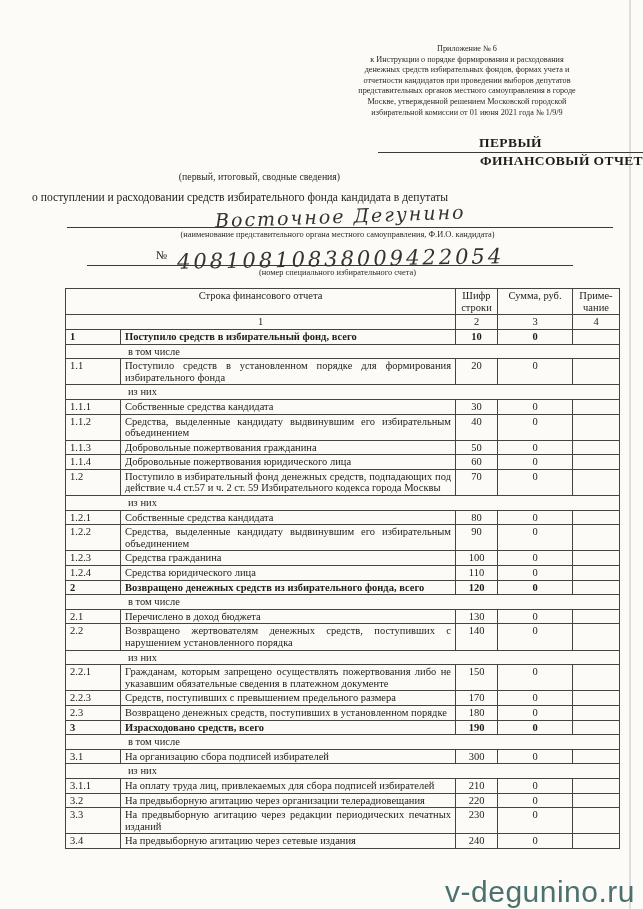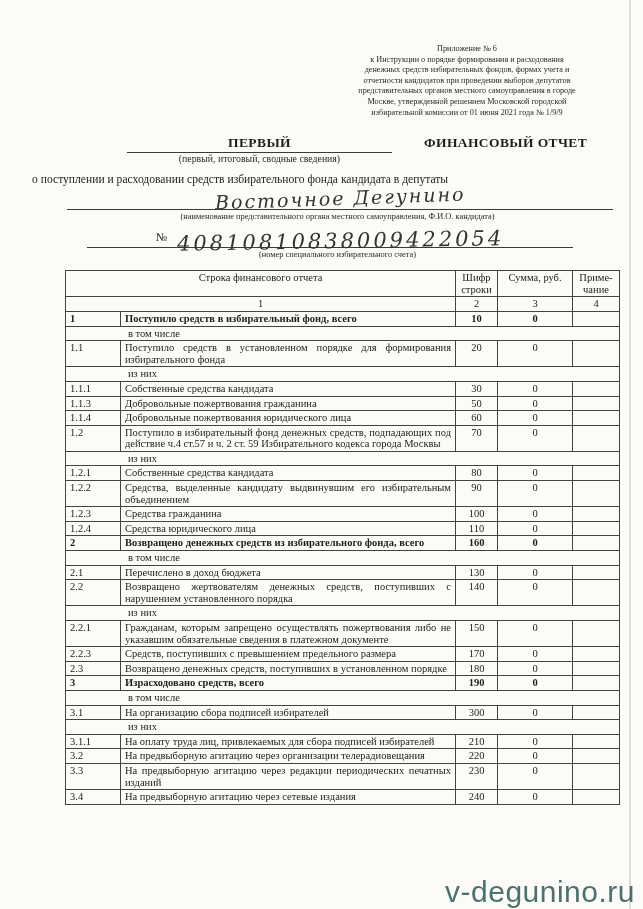--- a/index.html
+++ b/index.html
@@ -32,20 +32,21 @@
     text-align: center;
     font-size: 8.2px;
     line-height: 10.6px;
     color: #2a2925;
   }
 
   .title-row {
     display: flex;
     align-items: flex-end;
     margin: 17px 0 0 95px;
+    flex-direction: column;
   }
   .title-underline {
     width: 265px;
     border-bottom: 1.2px solid #3c3a36;
     text-align: center;
     font-weight: bold;
     font-size: 13.5px;
     letter-spacing: 0.4px;
     padding-bottom: 1px;
   }
@@ -235,20 +236,27 @@
           <td class="group-cell" colspan="5">из них</td>
         </tr>
         <tr>
           <td class="c-num">1.1.1</td>
           <td class="c-text">Собственные средства кандидата</td>
           <td class="c-code">30</td>
           <td class="c-amount">0</td>
           <td class="c-note"></td>
         </tr>
         <tr>
+          <td class="c-num">1.1.2</td>
+          <td class="c-text">Средства, выделенные кандидату выдвинувшим его избирательным объединением</td>
+          <td class="c-code">40</td>
+          <td class="c-amount">0</td>
+          <td class="c-note"></td>
+        </tr>
+        <tr>
           <td class="c-num">1.1.3</td>
           <td class="c-text">Добровольные пожертвования гражданина</td>
           <td class="c-code">50</td>
           <td class="c-amount">0</td>
           <td class="c-note"></td>
         </tr>
         <tr>
           <td class="c-num">1.1.4</td>
           <td class="c-text">Добровольные пожертвования юридического лица</td>
           <td class="c-code">60</td>
@@ -289,21 +297,21 @@
         <tr>
           <td class="c-num">1.2.4</td>
           <td class="c-text">Средства юридического лица</td>
           <td class="c-code">110</td>
           <td class="c-amount">0</td>
           <td class="c-note"></td>
         </tr>
         <tr class="section-row">
           <td class="c-num">2</td>
           <td class="c-text">Возвращено денежных средств из избирательного фонда, всего</td>
-          <td class="c-code">160</td>
+          <td class="c-code">120</td>
           <td class="c-amount">0</td>
           <td class="c-note"></td>
         </tr>
         <tr>
           <td class="group-cell" colspan="5">в том числе</td>
         </tr>
         <tr>
           <td class="c-num">2.1</td>
           <td class="c-text">Перечислено в доход бюджета</td>
           <td class="c-code">130</td>

